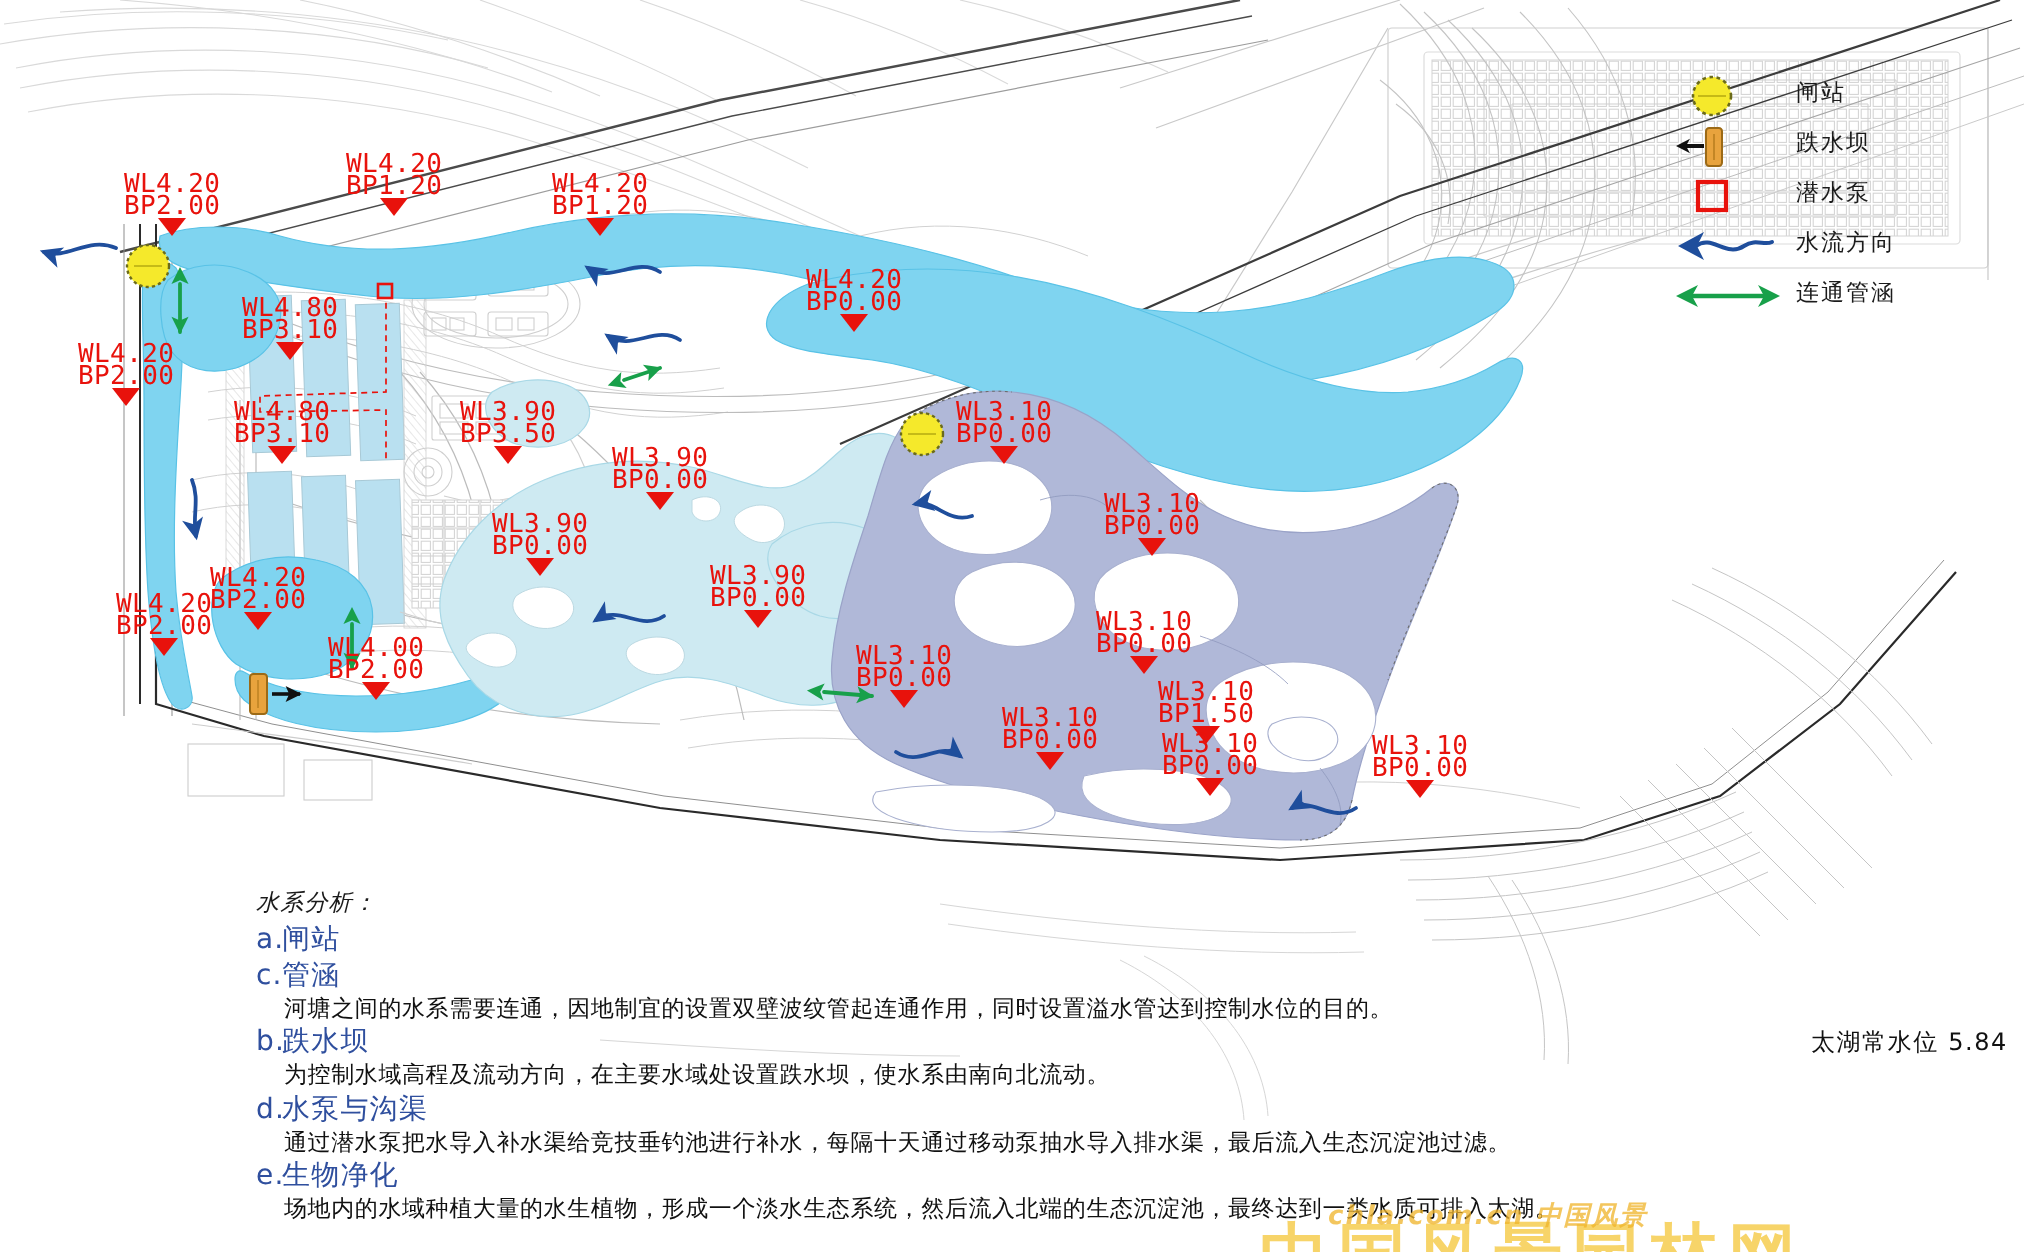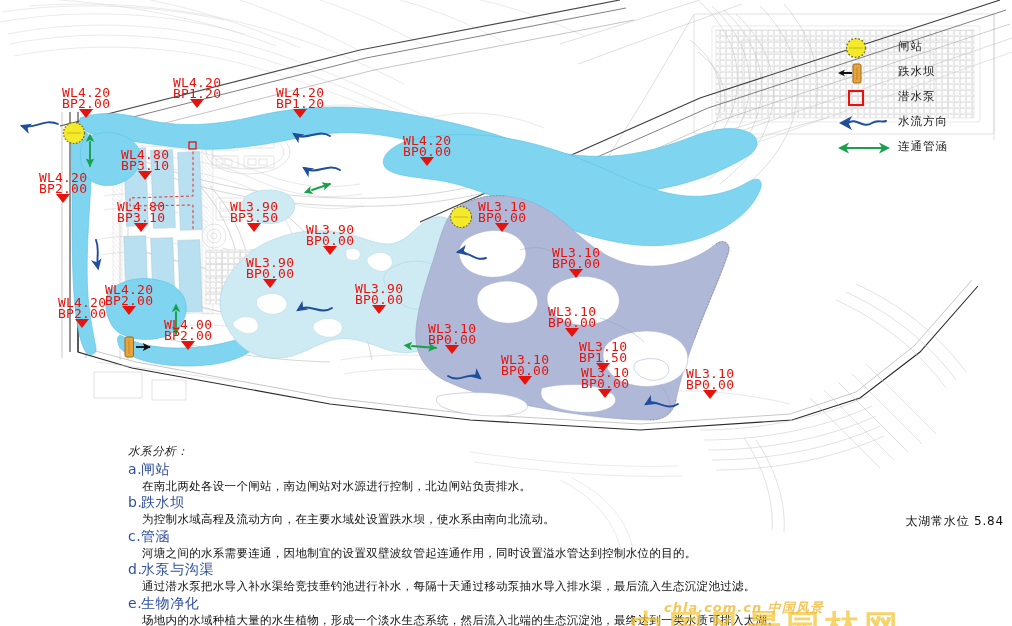--- a/index.html
+++ b/index.html
@@ -547,29 +547,28 @@
       </div>
       <div class="leg-txt">连通管涵</div>
     </div>
   </div>
 
   <div id="notes">
     <div class="n-title">水系分析：</div>
     <div id="notes-items">
         <div class="n-item">
           <div class="n-head"><span class="k">a.</span><span>闸站</span></div>
-          <div class="n-body">在南北两处各设一个闸站，南边闸站对水源进行控制，北边闸站负责排水。</div>
+        </div>
+        <div class="n-item">
+          <div class="n-head"><span class="k">c.</span><span>管涵</span></div>
+          <div class="n-body">河塘之间的水系需要连通，因地制宜的设置双壁波纹管起连通作用，同时设置溢水管达到控制水位的目的。</div>
         </div>
         <div class="n-item">
           <div class="n-head"><span class="k">b.</span><span>跌水坝</span></div>
           <div class="n-body">为控制水域高程及流动方向，在主要水域处设置跌水坝，使水系由南向北流动。</div>
-        </div>
-        <div class="n-item">
-          <div class="n-head"><span class="k">c.</span><span>管涵</span></div>
-          <div class="n-body">河塘之间的水系需要连通，因地制宜的设置双壁波纹管起连通作用，同时设置溢水管达到控制水位的目的。</div>
         </div>
         <div class="n-item">
           <div class="n-head"><span class="k">d.</span><span>水泵与沟渠</span></div>
           <div class="n-body">通过潜水泵把水导入补水渠给竞技垂钓池进行补水，每隔十天通过移动泵抽水导入排水渠，最后流入生态沉淀池过滤。</div>
         </div>
         <div class="n-item">
           <div class="n-head"><span class="k">e.</span><span>生物净化</span></div>
           <div class="n-body">场地内的水域种植大量的水生植物，形成一个淡水生态系统，然后流入北端的生态沉淀池，最终达到一类水质可排入太湖。</div>
         </div>
       </div>

